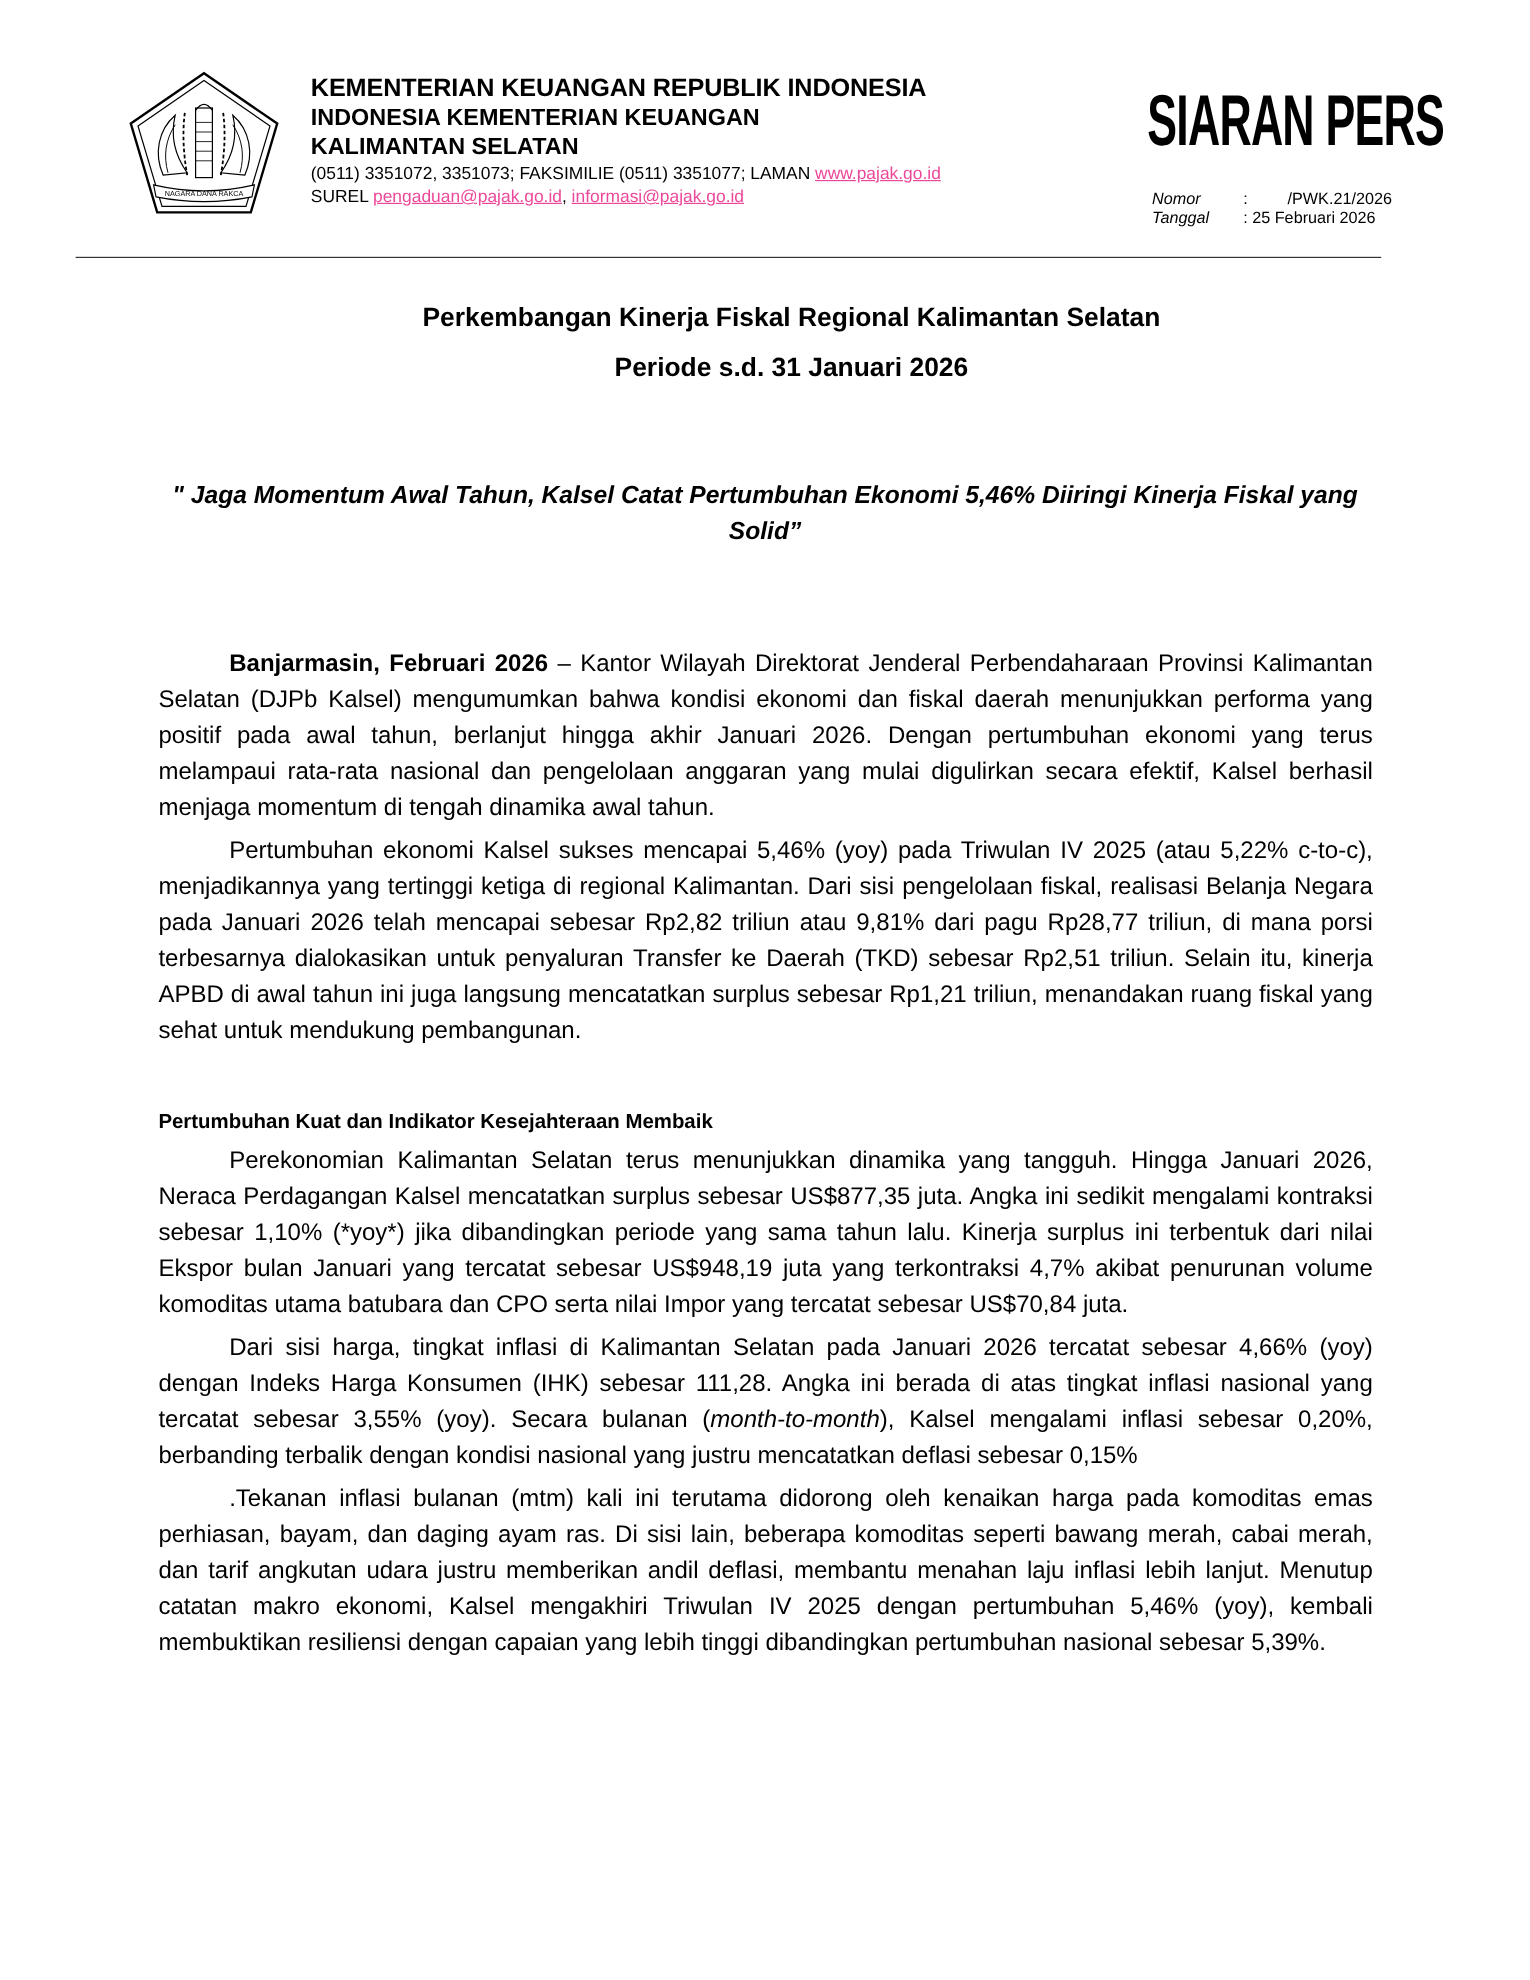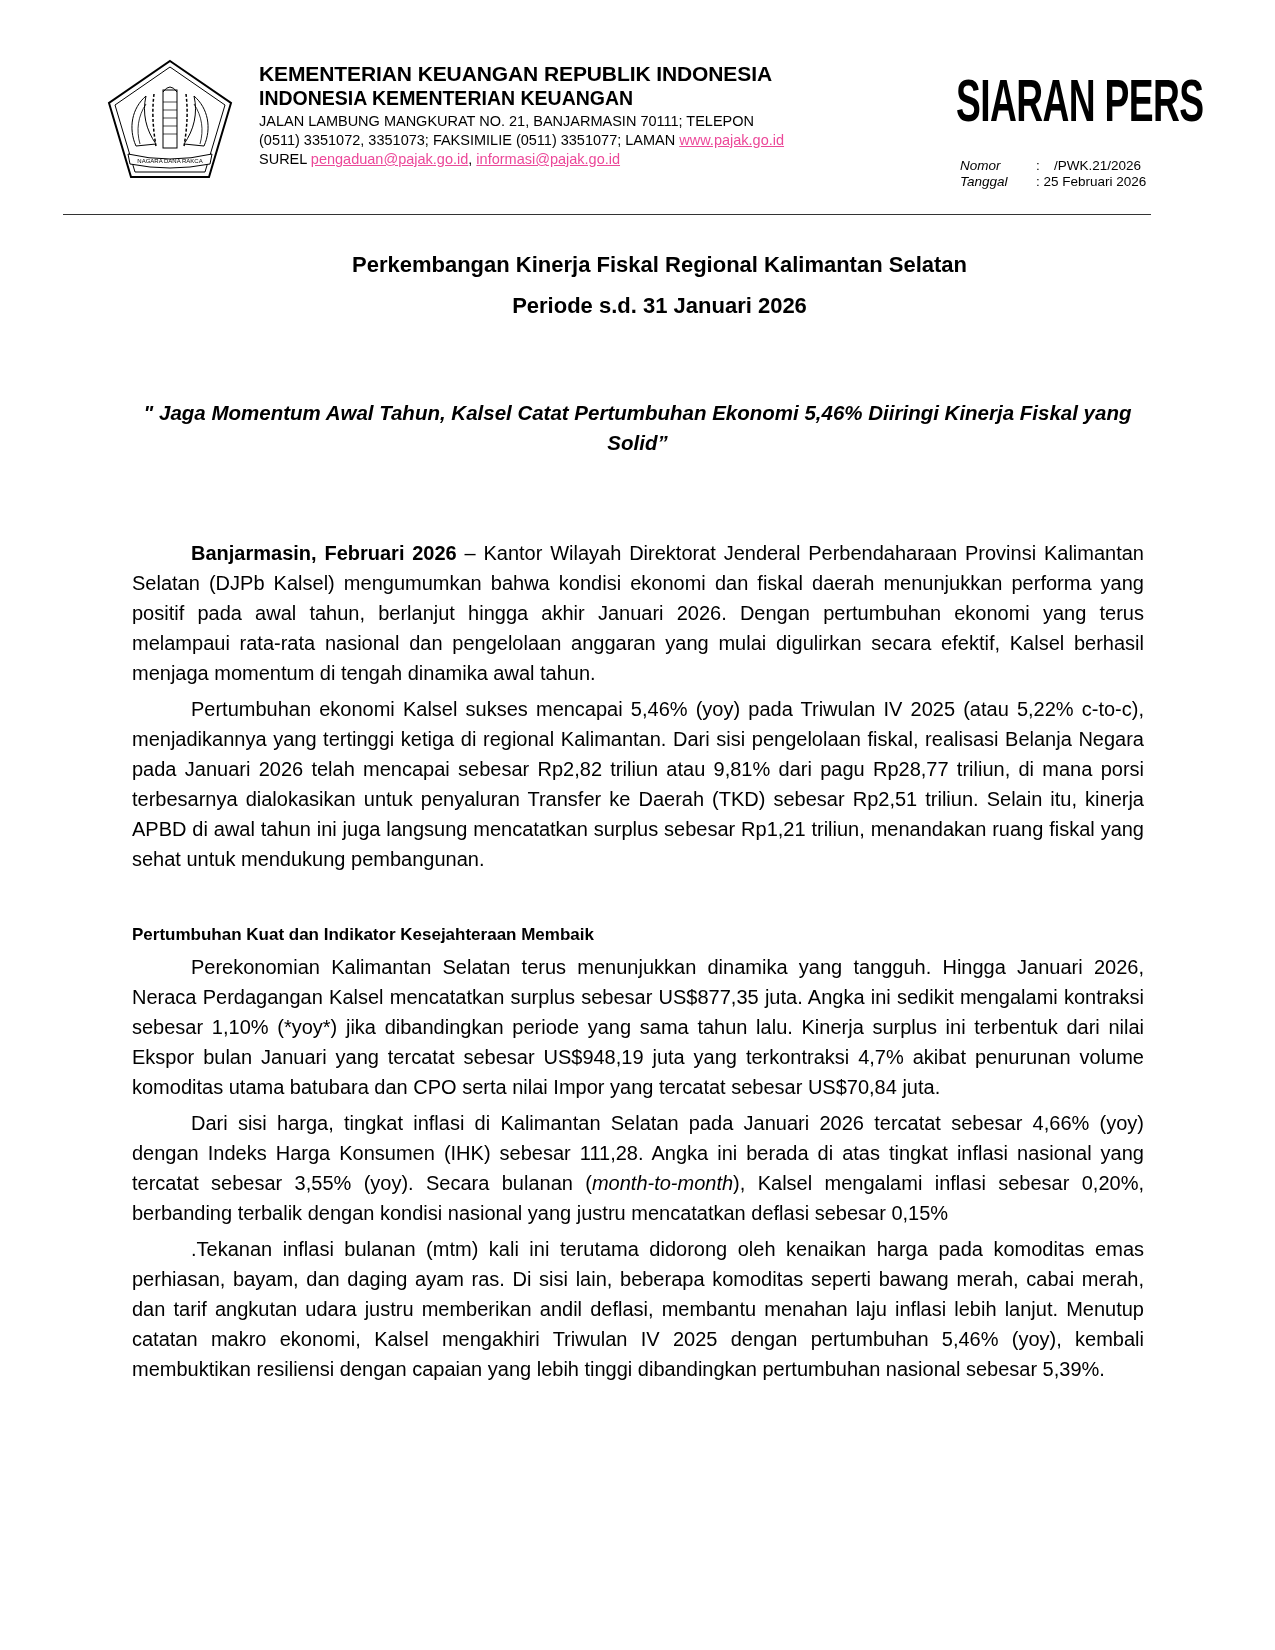--- a/index.html
+++ b/index.html
@@ -11,21 +11,21 @@
   .org .l2, .org .l3 { font-weight: bold; font-size: 19.5px; line-height: 24px; }
   .org .addr { font-size: 14.5px; line-height: 19px; margin-top: 2px; }
   .org a { color: #ec4899; text-decoration: underline; }
   .siaran { position: absolute; left: 956px; top: 66px; font-weight: bold; font-size: 60px;
             line-height: 70px; transform: scaleX(0.62); transform-origin: left top;
             letter-spacing: -1px; white-space: nowrap; }
   .meta { position: absolute; left: 960px; top: 158px; font-size: 13.5px; line-height: 16px; }
   .meta .row { display: flex; }
   .meta .k { width: 76px; font-style: italic; }
   .meta .c { width: 18px; }
-  .meta .v1 { width: 106px; text-align: left; }
+  .meta .v1 { width: 106px; text-align: right; }
   .rule { position: absolute; left: 63px; top: 214px; width: 1088px; height: 1px; background: #333; }
   .title { position: absolute; left: 0; width: 1275px; text-align: center; font-weight: bold; font-size: 22px; margin-left: 22px; }
   .t1 { top: 252px; }
   .t2 { top: 293px; }
   .quote { position: absolute; left: 130px; width: 1015px; top: 398px; text-align: center;
            font-weight: bold; font-style: italic; font-size: 20.5px; line-height: 30px; }
   .body { position: absolute; left: 132px; width: 1012px; top: 538px; font-size: 20px; line-height: 30px; text-align: justify; }
   .body p { margin: 0 0 6px 0; text-indent: 59px; }
   .body h3 { font-size: 17px; font-weight: bold; margin: 46px 0 2px 0; line-height: 30px; }
   .b { font-weight: bold; }
@@ -55,22 +55,22 @@
     <path d="M80,36 Q83,60 78,88" fill="none" stroke="#000" stroke-width="1.5" stroke-dasharray="3 2"></path>
 
     <path d="M22,96 Q64,106 106,96 L104,106 Q64,114 24,106 Z" fill="#fff" stroke="#000" stroke-width="1"></path>
     <text x="64" y="105" font-size="6" text-anchor="middle" font-family="Liberation Sans, sans-serif">NAGARA DANA RAKCA</text>
   </svg>
 </div>
 
 <div class="org">
   <div class="l1">KEMENTERIAN KEUANGAN REPUBLIK INDONESIA</div>
   <div class="l2">INDONESIA KEMENTERIAN KEUANGAN</div>
+  <div class="l3">KALIMANTAN SELATAN</div>
   <div class="addr">
-    <div>JALAN LAMBUNG MANGKURAT NO. 21, BANJARMASIN 70111; TELEPON</div>
     <div><span>(0511) 3351072, 3351073; FAKSIMILIE (0511) 3351077; LAMAN </span><a>www.pajak.go.id</a></div>
     <div><span>SUREL </span><a>pengaduan@pajak.go.id</a><span>, </span><a>informasi@pajak.go.id</a></div>
   </div>
 </div>
 
 <div class="siaran">SIARAN PERS</div>
 <div class="meta">
   <div class="row">
     <span class="k">Nomor</span>
     <span class="c">:</span>

